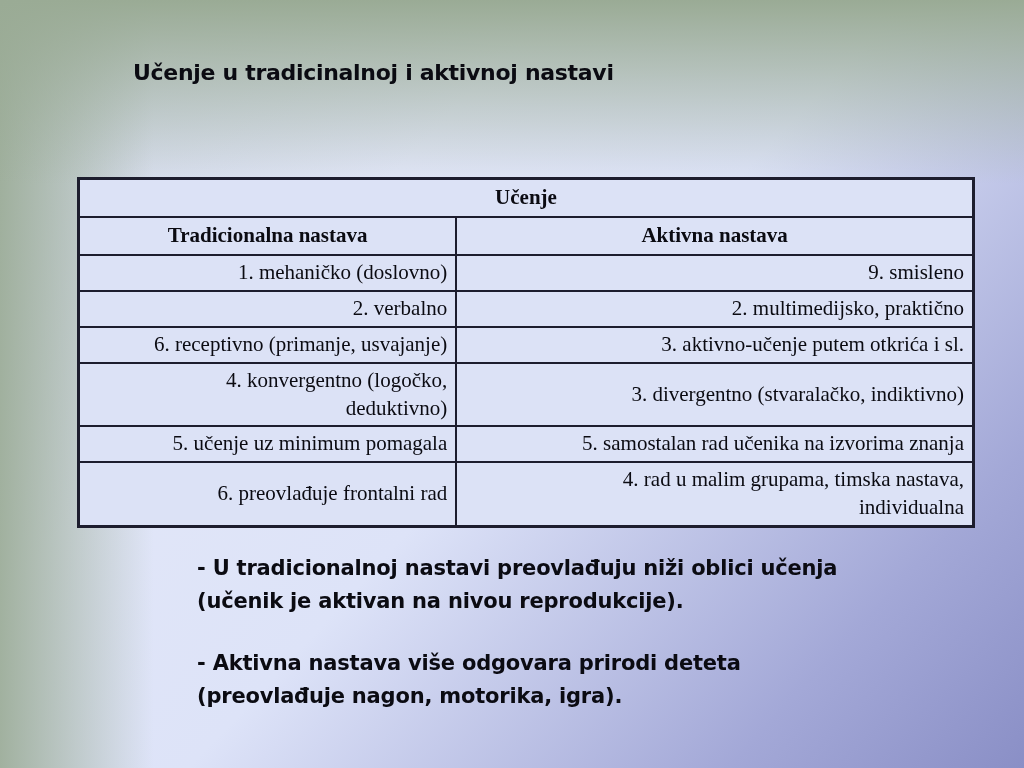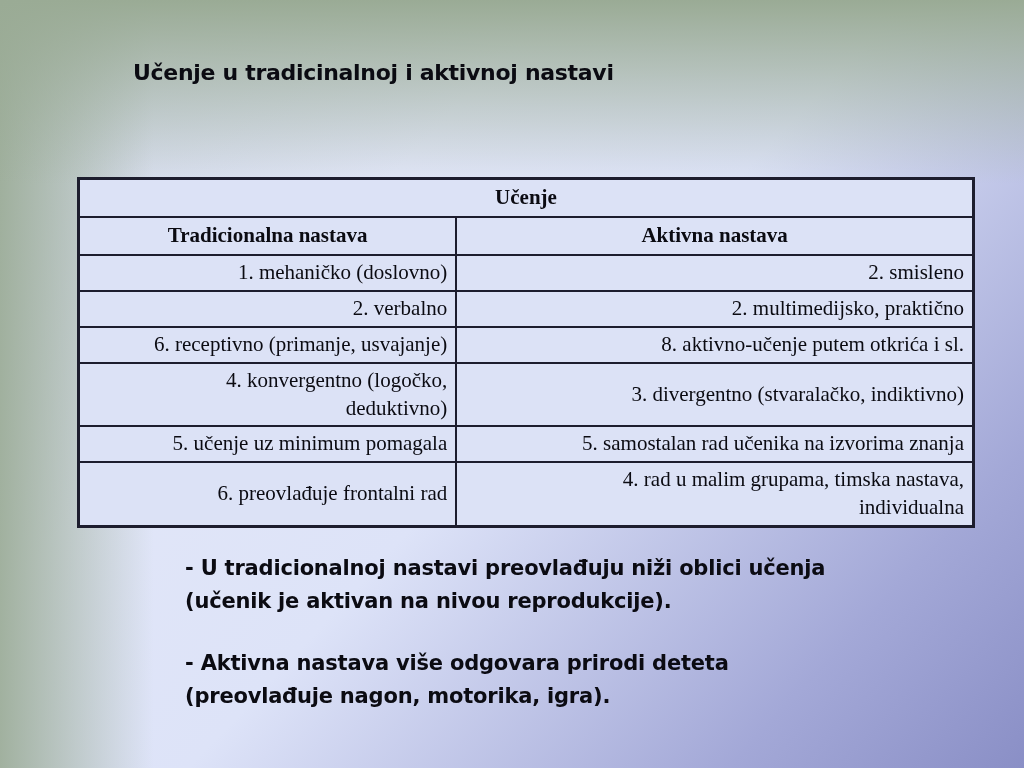--- a/index.html
+++ b/index.html
@@ -68,21 +68,21 @@
     left: 185px;
     top: 552px;
     width: 700px;
     font-family: "DejaVu Sans", sans-serif;
     font-weight: bold;
     font-size: 21px;
     color: var(--text, #0b0b12);
     letter-spacing: -0.2px;
   }
   .notes p {
-    margin: 0 0 30px 0;
+    margin: 0 0 30px 12px;
     line-height: 1.55;
     white-space: pre-line;
   }
 </style>
 </head>
 <body>
 
 <div class="slide">
 
   <div class="slide-title">Učenje u tradicinalnoj i aktivnoj nastavi</div>
@@ -97,29 +97,29 @@
         <th colspan="2">Učenje</th>
       </tr>
       <tr>
         <th>Tradicionalna nastava</th>
         <th>Aktivna nastava</th>
       </tr>
     </thead>
     <tbody>
       <tr>
         <td>1. mehaničko (doslovno)</td>
-        <td>2. smisleno</td>
+        <td>9. smisleno</td>
       </tr>
       <tr>
         <td>2. verbalno</td>
         <td>2. multimedijsko, praktično</td>
       </tr>
       <tr>
         <td>6. receptivno (primanje, usvajanje)</td>
-        <td>8. aktivno-učenje putem otkrića i sl.</td>
+        <td>3. aktivno-učenje putem otkrića i sl.</td>
       </tr>
       <tr>
         <td>4. konvergentno (logočko,
 deduktivno)</td>
         <td>3. divergentno (stvaralačko, indiktivno)</td>
       </tr>
       <tr>
         <td>5. učenje uz minimum pomagala</td>
         <td>5. samostalan rad učenika na izvorima znanja</td>
       </tr>

